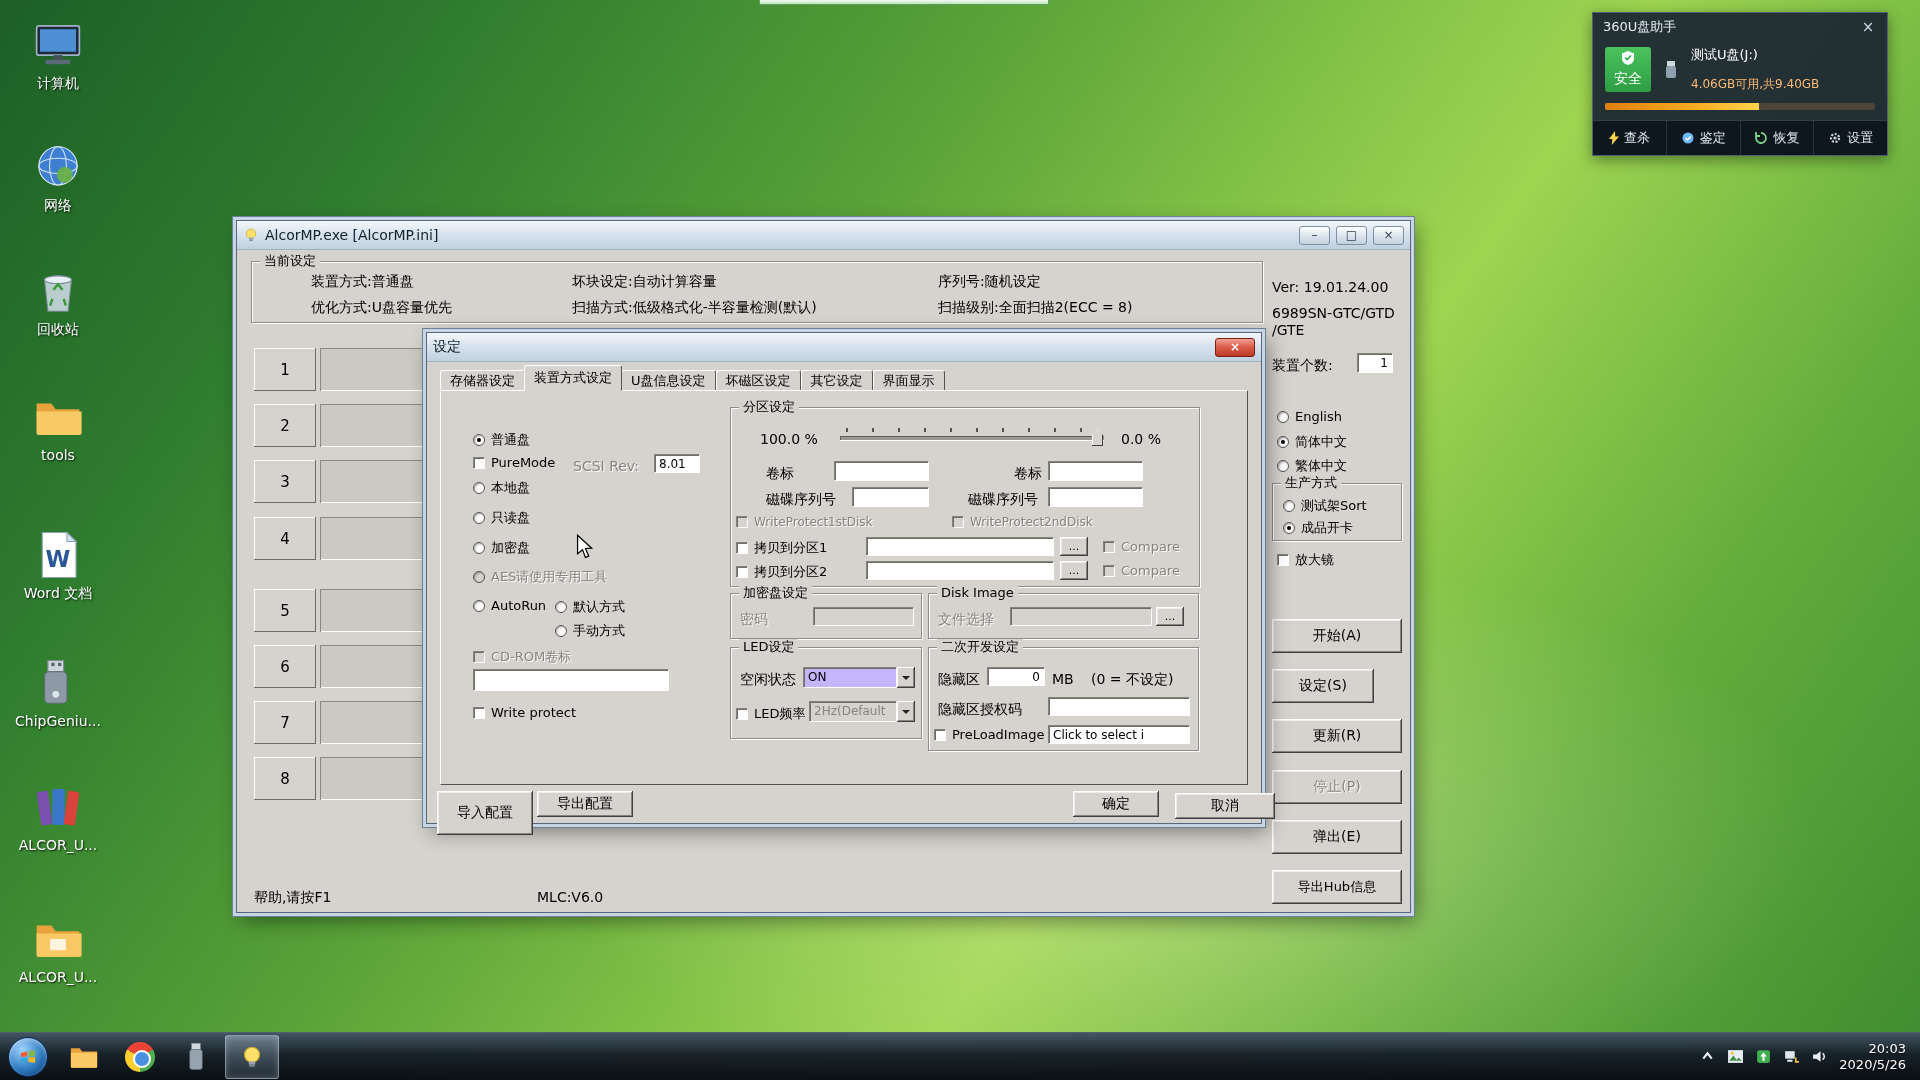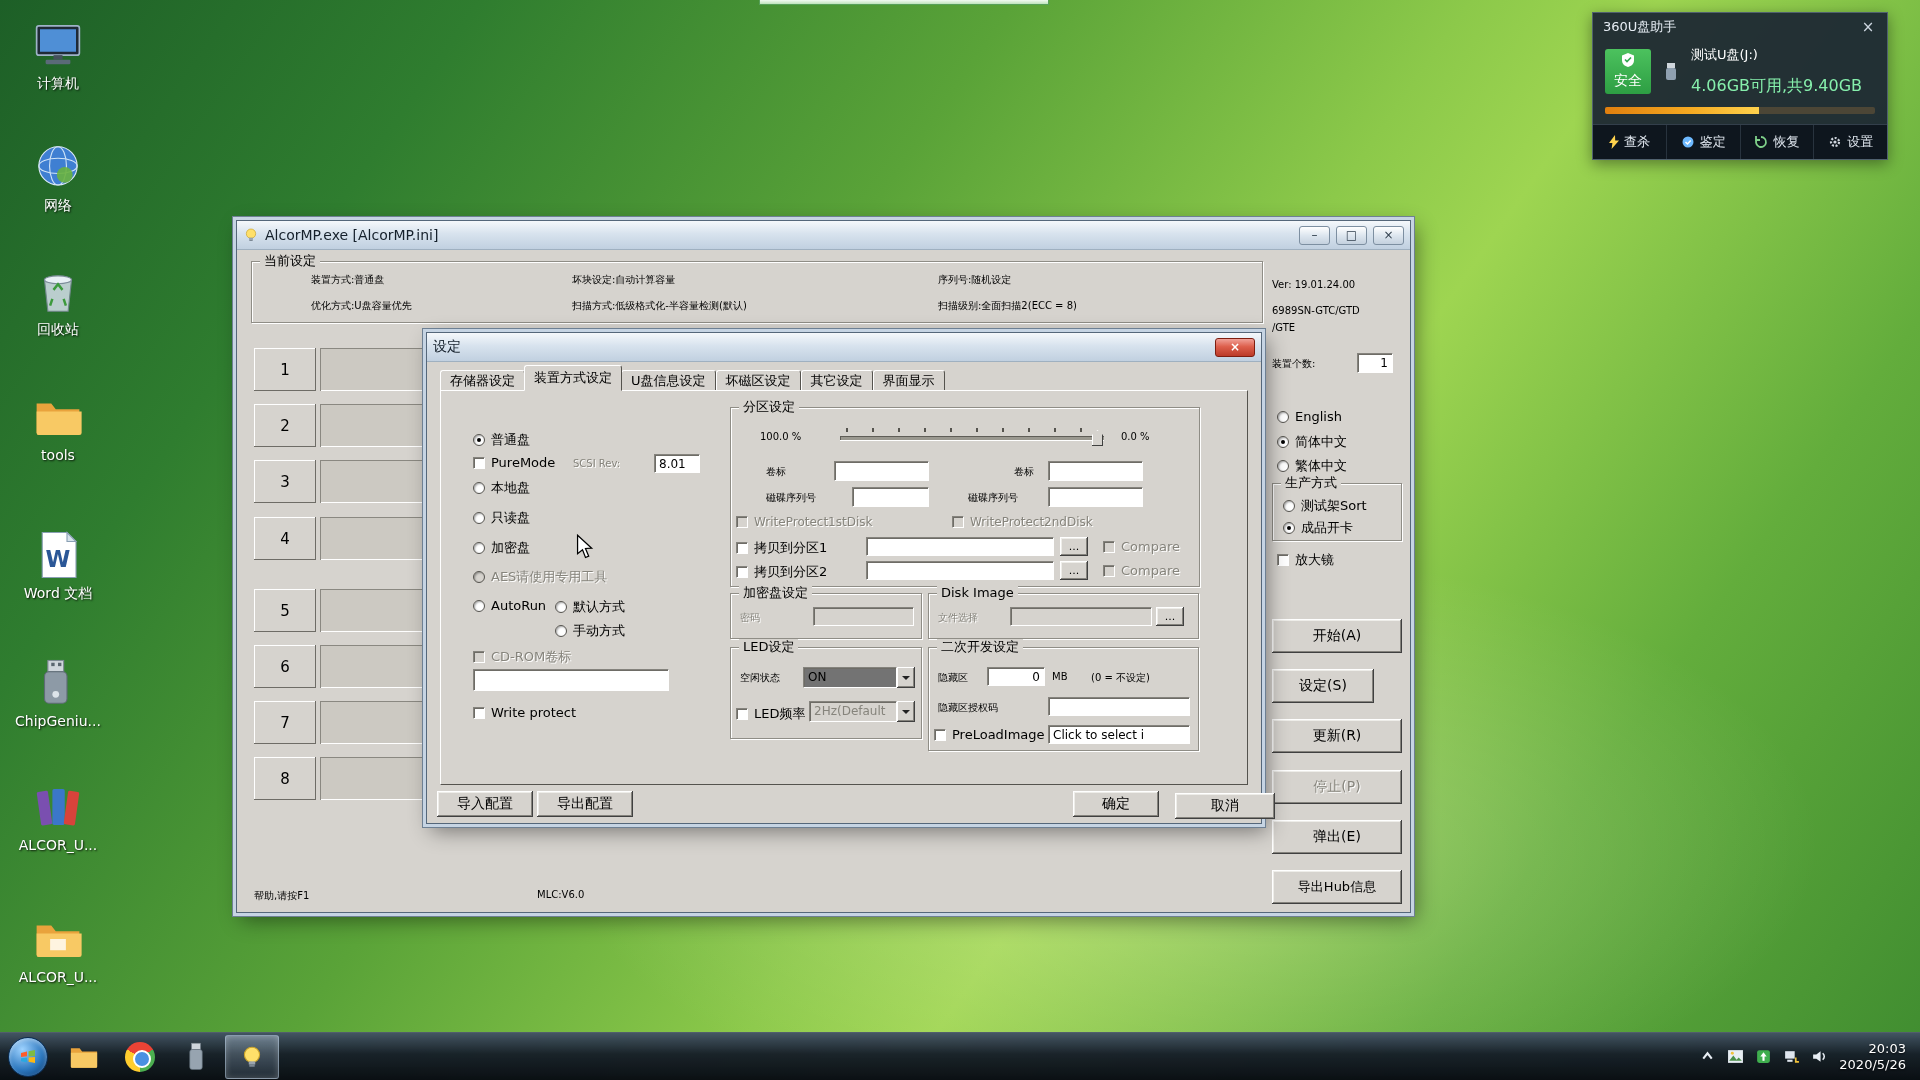--- a/index.html
+++ b/index.html
@@ -22,21 +22,21 @@
     background:linear-gradient(#f5f8fb,#d8e3ee 45%,#c1d0e0); display:flex; align-items:center; gap:6px;
     padding:0 6px; border-bottom:1px solid #9fb0c0; font-size:14px; color:#15202b; }
   .tbar .ttl { flex:1; overflow:hidden; white-space:nowrap; }
   .cap-btn { width:31px; height:19px; border:1px solid #7d8fa1; border-radius:3px;
     background:linear-gradient(#ffffff,#dde6ef 50%,#c4d1de); font-size:12px; line-height:16px; text-align:center; color:#33414f; }
   .cap-red { background:linear-gradient(#f0a198,#dd5f4c 45%,#bb3a28); border-color:#7e1e10; color:#fff; font-weight:bold; }
 
   .group { position:absolute; border:1px solid #8f8d86; box-shadow:inset 1px 1px 0 #fff, 1px 1px 0 #fff; }
   .glabel { position:absolute; top:-9px; left:8px; background:#d6d3ce; padding:0 4px; font-size:13px; line-height:16px; white-space:nowrap; }
 
-  .txt { position:absolute; font-size:10px; white-space:nowrap; }
+  .txt { position:absolute; font-size:14px; white-space:nowrap; }
   .small { font-size:12px; }
   .dis { color:#86847c; text-shadow:1px 1px 0 #fff; }
 
   .row { position:absolute; display:flex; align-items:center; gap:6px; font-size:13px; white-space:nowrap; }
 
   .btn { position:absolute; background:#d6d3ce; display:flex; align-items:center; justify-content:center; font-size:14px; cursor:default;
     box-shadow:inset -1px -1px 0 #404040, inset 1px 1px 0 #fff, inset -2px -2px 0 #85837d, inset 2px 2px 0 #eeede9; }
   .btn.dis { color:#86847c; text-shadow:1px 1px 0 #fff; }
 
   .sunk { position:absolute; background:#fff; border:1px solid; border-color:#85837d #fff #fff #85837d;
@@ -56,21 +56,21 @@
     font-size:15px; box-shadow:inset -1px -1px 0 #6e6c66, inset 1px 1px 0 #fff; }
   .slotbar { position:absolute; height:43px; background:#ccc9c2; box-shadow:inset 1px 1px 0 #8a8881, inset -1px -1px 0 #fff; }
 
   .tabstrip { position:absolute; display:flex; align-items:flex-end; height:26px; }
   .tab { height:21px; line-height:20px; padding:0 9px; background:#d6d3ce; font-size:13px;
     border:1px solid; border-color:#fff #55534e #55534e #fff; border-bottom:none; border-radius:3px 3px 0 0; }
   .tab.active { height:26px; line-height:24px; position:relative; z-index:6; margin:0 -1px; border-bottom:1px solid #d6d3ce; }
   .tabpanel { position:absolute; background:#d6d3ce; border:1px solid; border-color:#fff #55534e #55534e #fff; }
 
   .dd { position:absolute; height:21px; display:flex; }
-  .ddtext { flex:1; background:#737373; border:1px solid; border-color:#85837d #fff #fff #85837d;
+  .ddtext { flex:1; background:#c4b5fd; border:1px solid; border-color:#85837d #fff #fff #85837d;
     box-shadow:inset 1px 1px 0 #6e6c66; font-size:12px; padding:2px 4px; overflow:hidden; white-space:nowrap; }
   .ddtext.gray { background:#d6d3ce; color:#86847c; }
   .ddbtn { width:18px; background:#d6d3ce; display:flex; align-items:center; justify-content:center;
     box-shadow:inset -1px -1px 0 #404040, inset 1px 1px 0 #fff, inset -2px -2px 0 #85837d; }
   .ddarrow { width:0; height:0; border:4px solid transparent; border-top-color:#222; margin-top:5px; }
 
   .slider { position:absolute; height:22px; }
   .sl-ticks { position:absolute; left:6px; right:16px; top:3px; height:4px;
     background-image:repeating-linear-gradient(90deg,#55534e 0 2px,transparent 2px 26px); }
   .sl-track { position:absolute; left:0; right:0; top:11px; height:4px; background:#9a988f;
@@ -80,21 +80,21 @@
 
   
   .usbp { position:absolute; left:1592px; top:12px; width:296px; background:rgba(27,37,51,.93);
     border:1px solid rgba(110,130,150,.6); color:#fff; z-index:30; box-shadow:0 4px 14px rgba(0,0,0,.4); }
   .usbp-head { height:27px; display:flex; align-items:center; padding:0 10px; font-size:13px; color:#e6edf4; }
   .usbp-close { margin-left:auto; font-size:15px; color:#cdd6e0; width:18px; text-align:center; }
   .usbp-body { display:flex; align-items:center; gap:12px; padding:6px 12px 4px; }
   .badge { display:flex; align-items:center; gap:5px; background:linear-gradient(#4cc25e,#2d9e43); border-radius:3px;
     padding:4px 9px; font-size:14px; color:#fff;flex-direction:column; }
   .usbp-drive { font-size:13px; color:#fff; }
-  .usbp-cap { font-size:16px; color:#86efac; margin-top:12px; }
+  .usbp-cap { font-size:12px; color:#fdba74; margin-top:12px; }
   .usbp-prog { margin:6px 12px 10px; height:7px; background:#4c4636; border-radius:2px; overflow:hidden; }
   .usbp-fill { height:100%; background:linear-gradient(90deg,#e07f0e,#f5a921 55%,#ffd24d); }
   .usbp-btns { display:flex; background:rgba(14,21,30,.95); border-top:1px solid rgba(120,140,160,.35); }
   .usbp-btn { flex:1; height:34px; display:flex; align-items:center; justify-content:center; gap:5px;
     font-size:13px; color:#dfe6ee; border-right:1px solid rgba(120,140,160,.25); }
   .usbp-btn:last-child { border-right:none; }
 
   
   .taskbar { position:absolute; left:0; bottom:0; width:1920px; height:48px; z-index:40;
     background:linear-gradient(rgba(66,82,100,.96), rgba(22,30,40,.97) 45%, rgba(8,12,18,.98));
@@ -440,21 +440,21 @@
     <span class="txt" style="left:625px;top:338px">MB</span>
     <span class="txt" style="left:664px;top:338px">(0 = 不设定)</span>
     <span class="txt" style="left:511px;top:368px">隐藏区授权码</span>
     <span class="sunk" style="left:621px;top:364px;width:142px;height:19px"></span>
     <div class="row" style="left:507px;top:394px">
       <span class="chk"></span>
       <span>PreLoadImage</span>
     </div>
     <span class="sunk" style="left:621px;top:392px;width:142px;height:19px">Click to select i</span>
 
-    <div class="btn" style="left:10px;top:458px;width:96px;height:26px">导入配置</div>
+    <div class="btn" style="left:10px;top:458px;width:96px;height:44px">导入配置</div>
     <div class="btn" style="left:110px;top:458px;width:96px;height:26px">导出配置</div>
     <div class="btn" style="left:646px;top:458px;width:86px;height:26px">确定</div>
     <div class="btn" style="left:748px;top:460px;width:100px;height:26px">取消</div>
   </div>
 
   <div class="usbp">
     <div class="usbp-head">
       <span>360U盘助手</span>
       <span class="usbp-close">×</span>
     </div>

